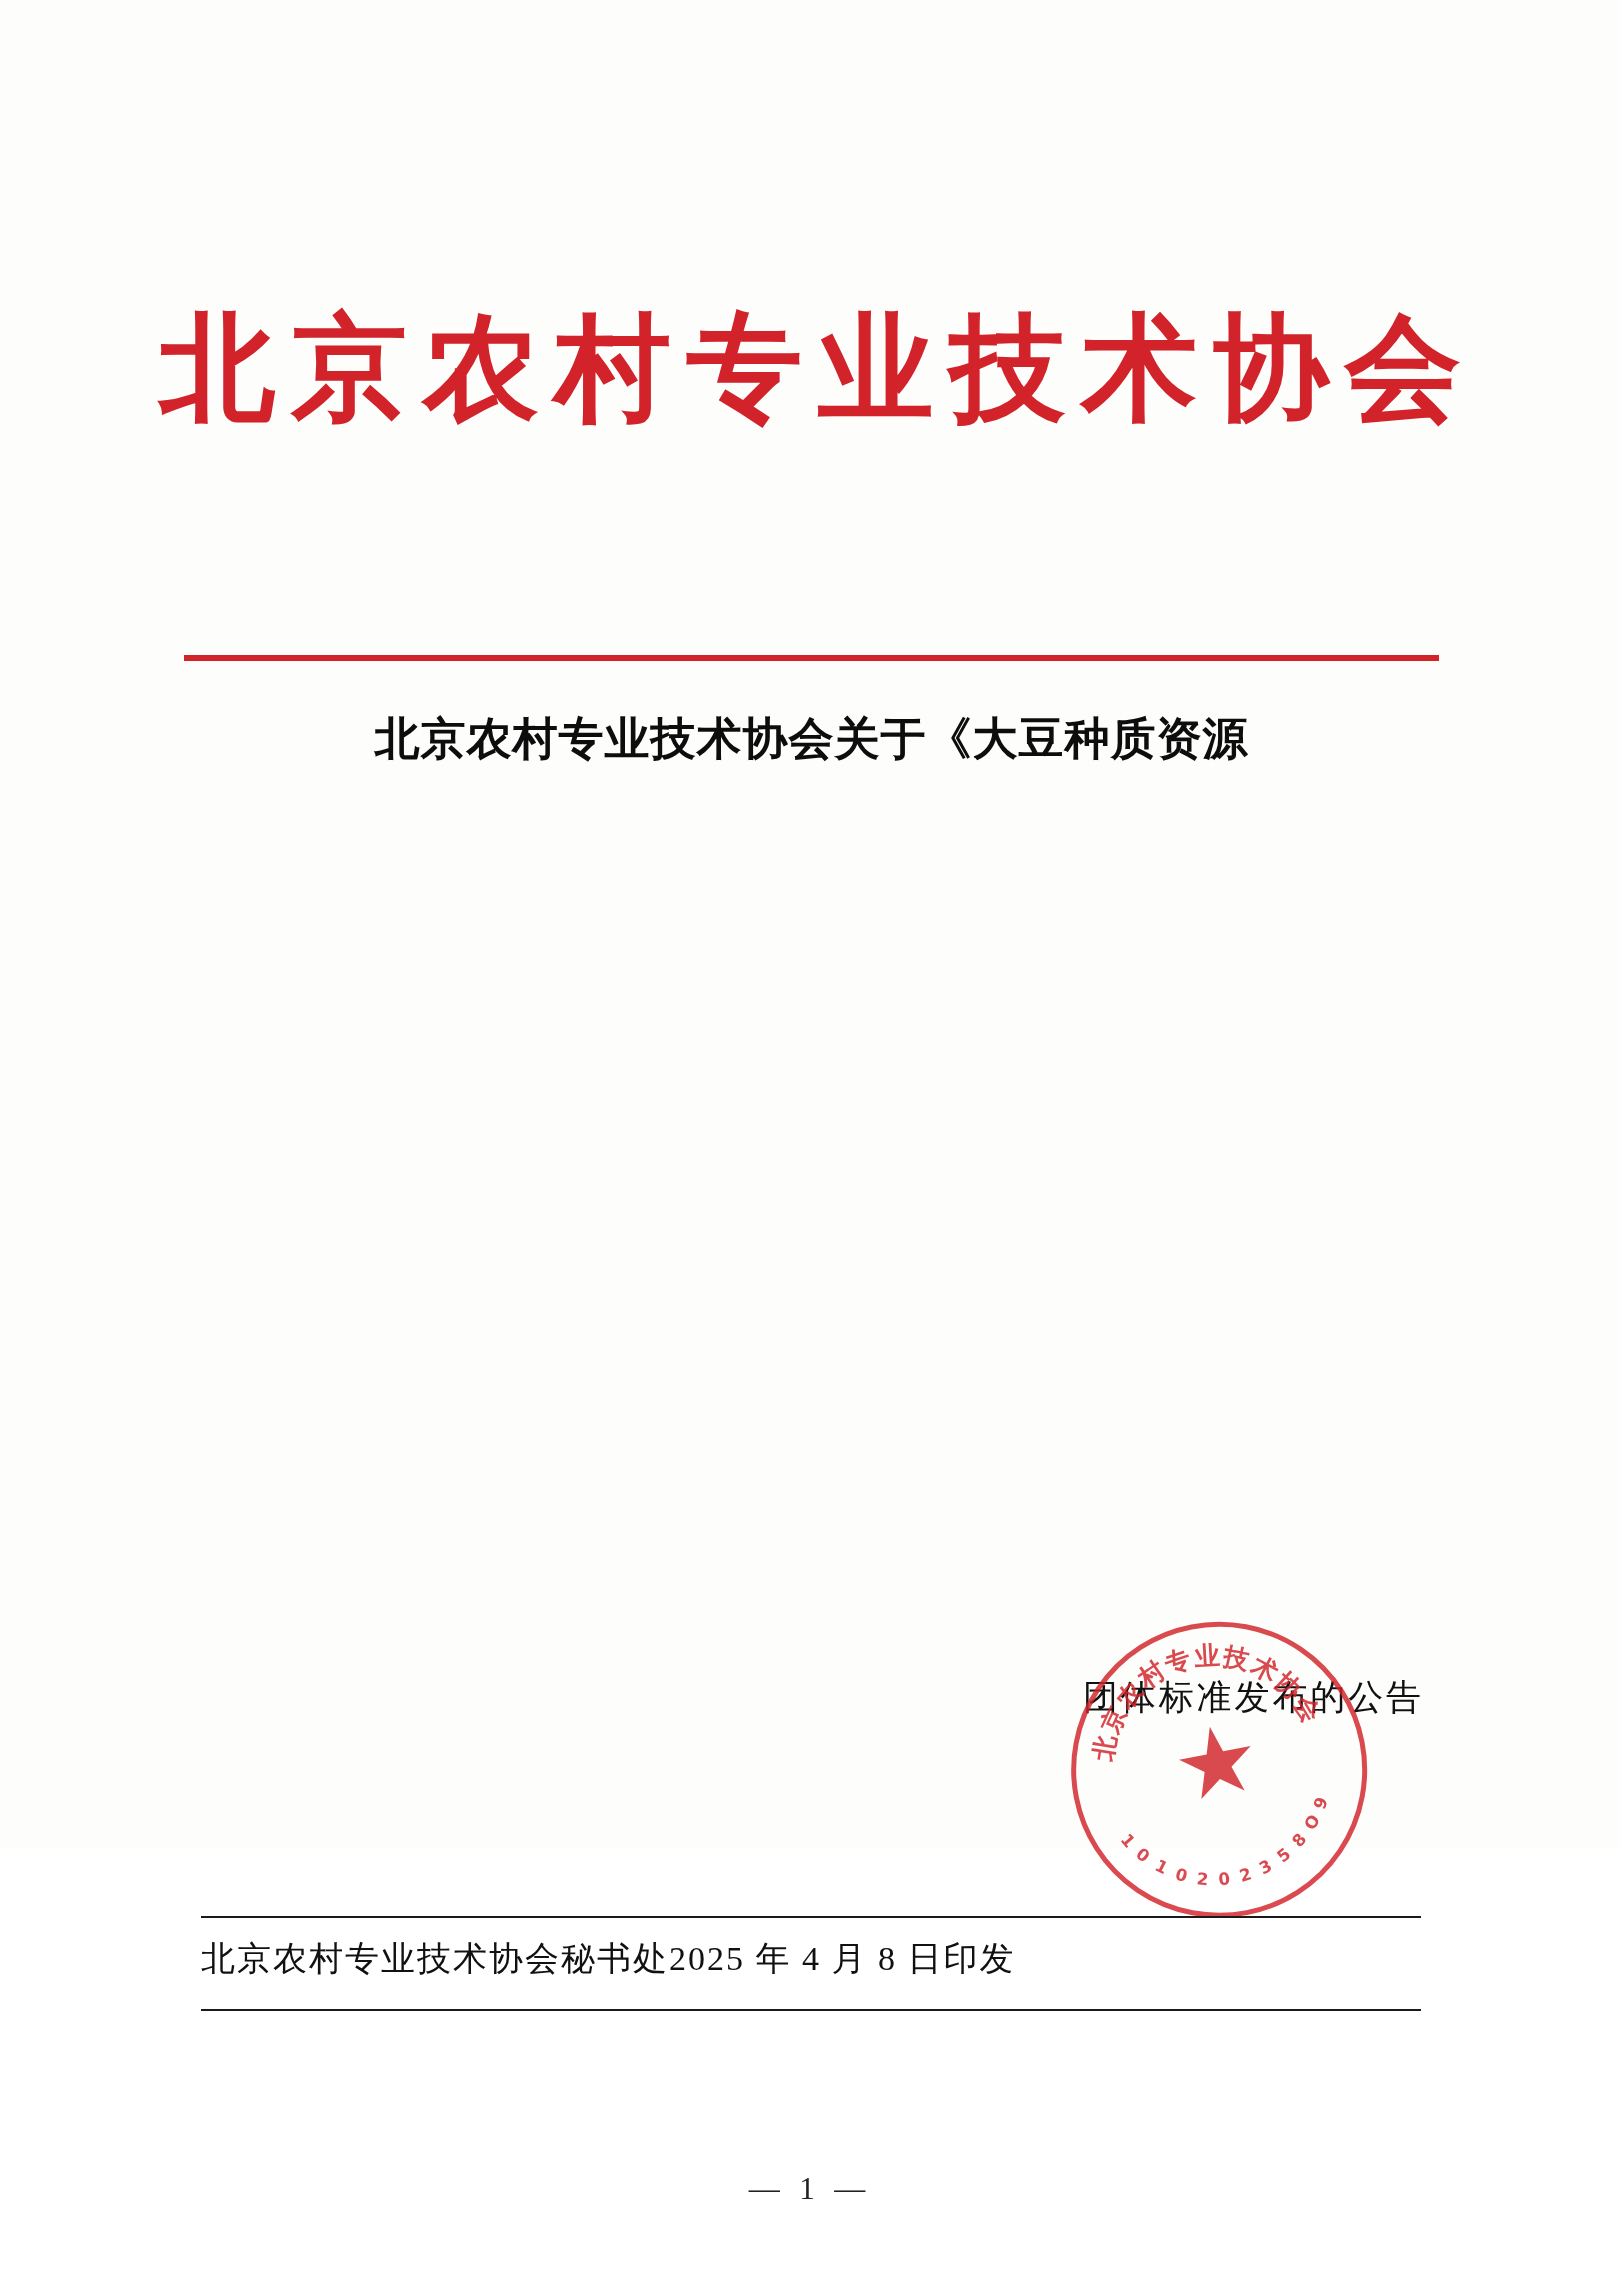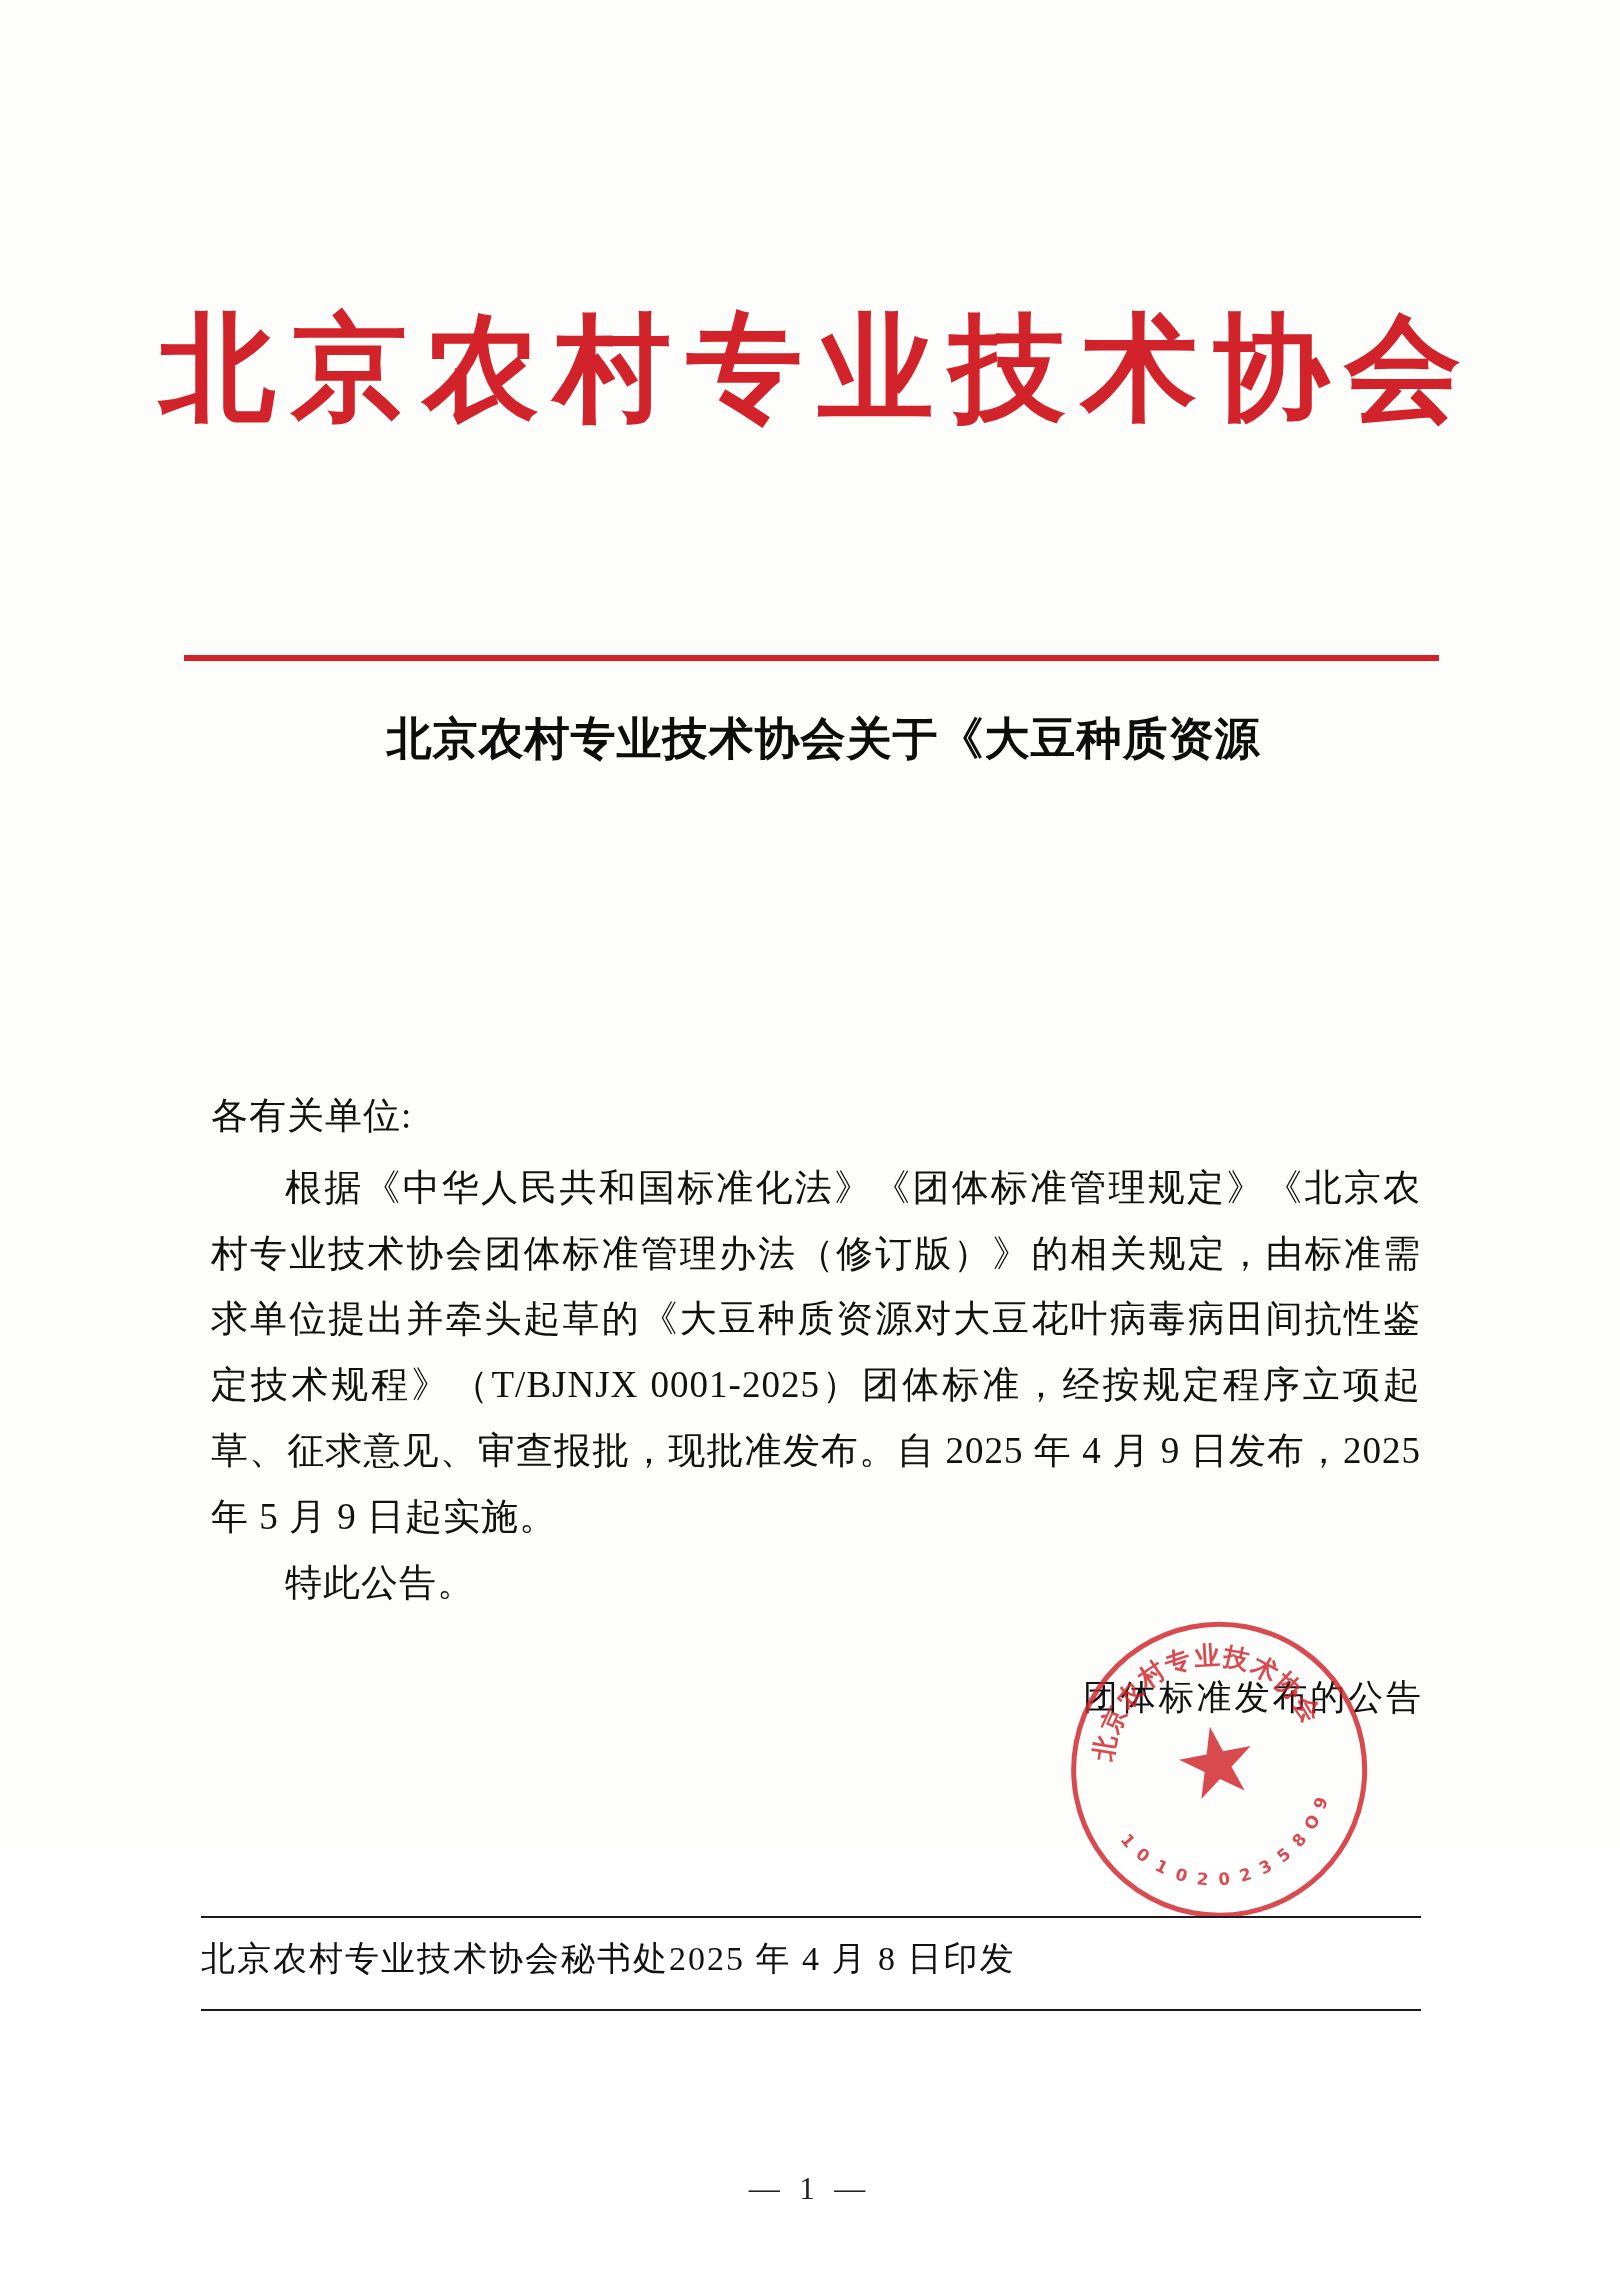--- a/index.html
+++ b/index.html
@@ -61,21 +61,21 @@
     left: 184px;
     top: 655px;
     width: 1255px;
     height: 5.9px;
     background: #d2232a;
   }
 
   
   .doc-title {
     position: absolute;
-    left: 228px;
+    left: 216px;
     top: 706px;
     width: 1191px;
     text-align: center;
     font-family: "DejaVu Sans", sans-serif;
     font-weight: bold;
     font-size: 45px;
     line-height: 1.45;
     letter-spacing: 1px;
     color: #0d0d0d;
   }
@@ -204,25 +204,20 @@
     <div class="masthead-title">北京农村专业技术协会</div>
   </div>
 
 
   <div class="red-rule"></div>
 
   <div class="doc-title">
     <div>北京农村专业技术协会关于《大豆种质资源</div>
   </div>
 
-  <div class="body-block">
-    <p class="salutation">各有关单位:</p>
-    <p class="para">根据《中华人民共和国标准化法》《团体标准管理规定》《北京农村专业技术协会团体标准管理办法（修订版）》的相关规定，由标准需求单位提出并牵头起草的《大豆种质资源对大豆花叶病毒病田间抗性鉴定技术规程》（T/BJNJX 0001-2025）团体标准，经按规定程序立项起草、征求意见、审查报批，现批准发布。自 2025 年 4 月 9 日发布，2025 年 5 月 9 日起实施。</p>
-    <p class="para-last">特此公告。</p>
-  </div>
 
   <div class="signature">
     <div>团体标准发布的公告</div>
   </div>
 
   <div class="seal">
     <div class="seal-ring"></div>
     <div class="seal-star"></div>
     <div class="seal-arc-text" id="seal-top">
         <span style="font-size: 25.5px; transform: translate(-50%, -50%) translate(-103px, -38px) rotate(290deg);">北</span>

